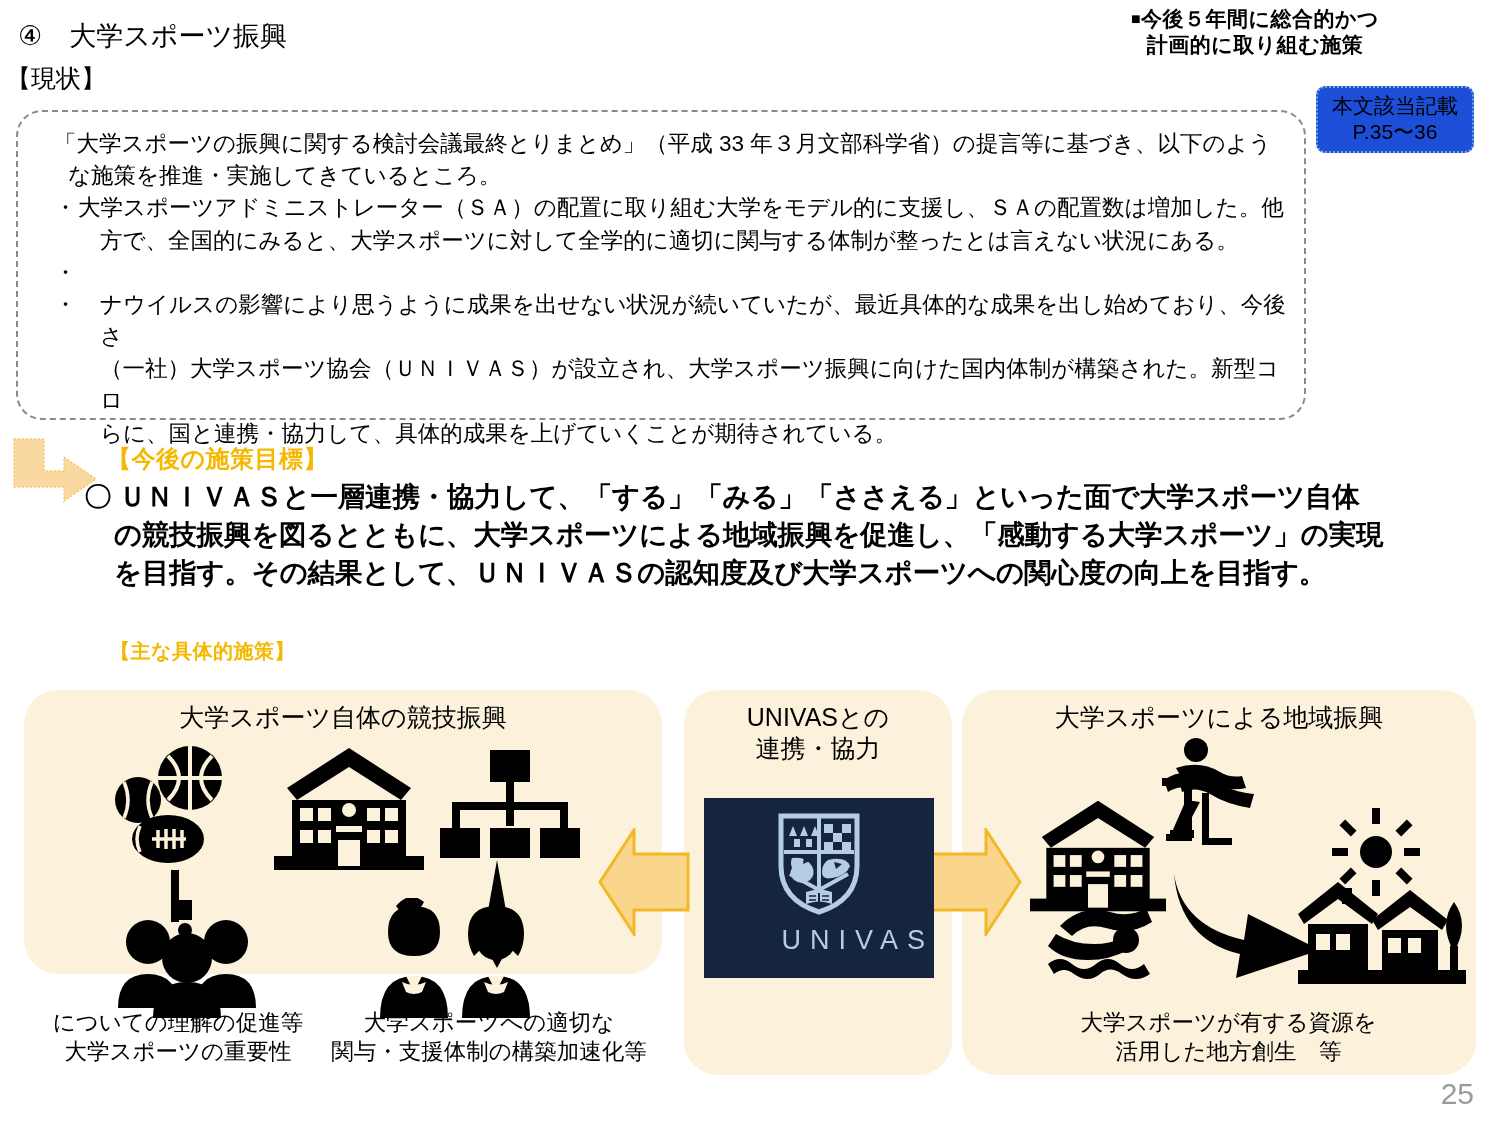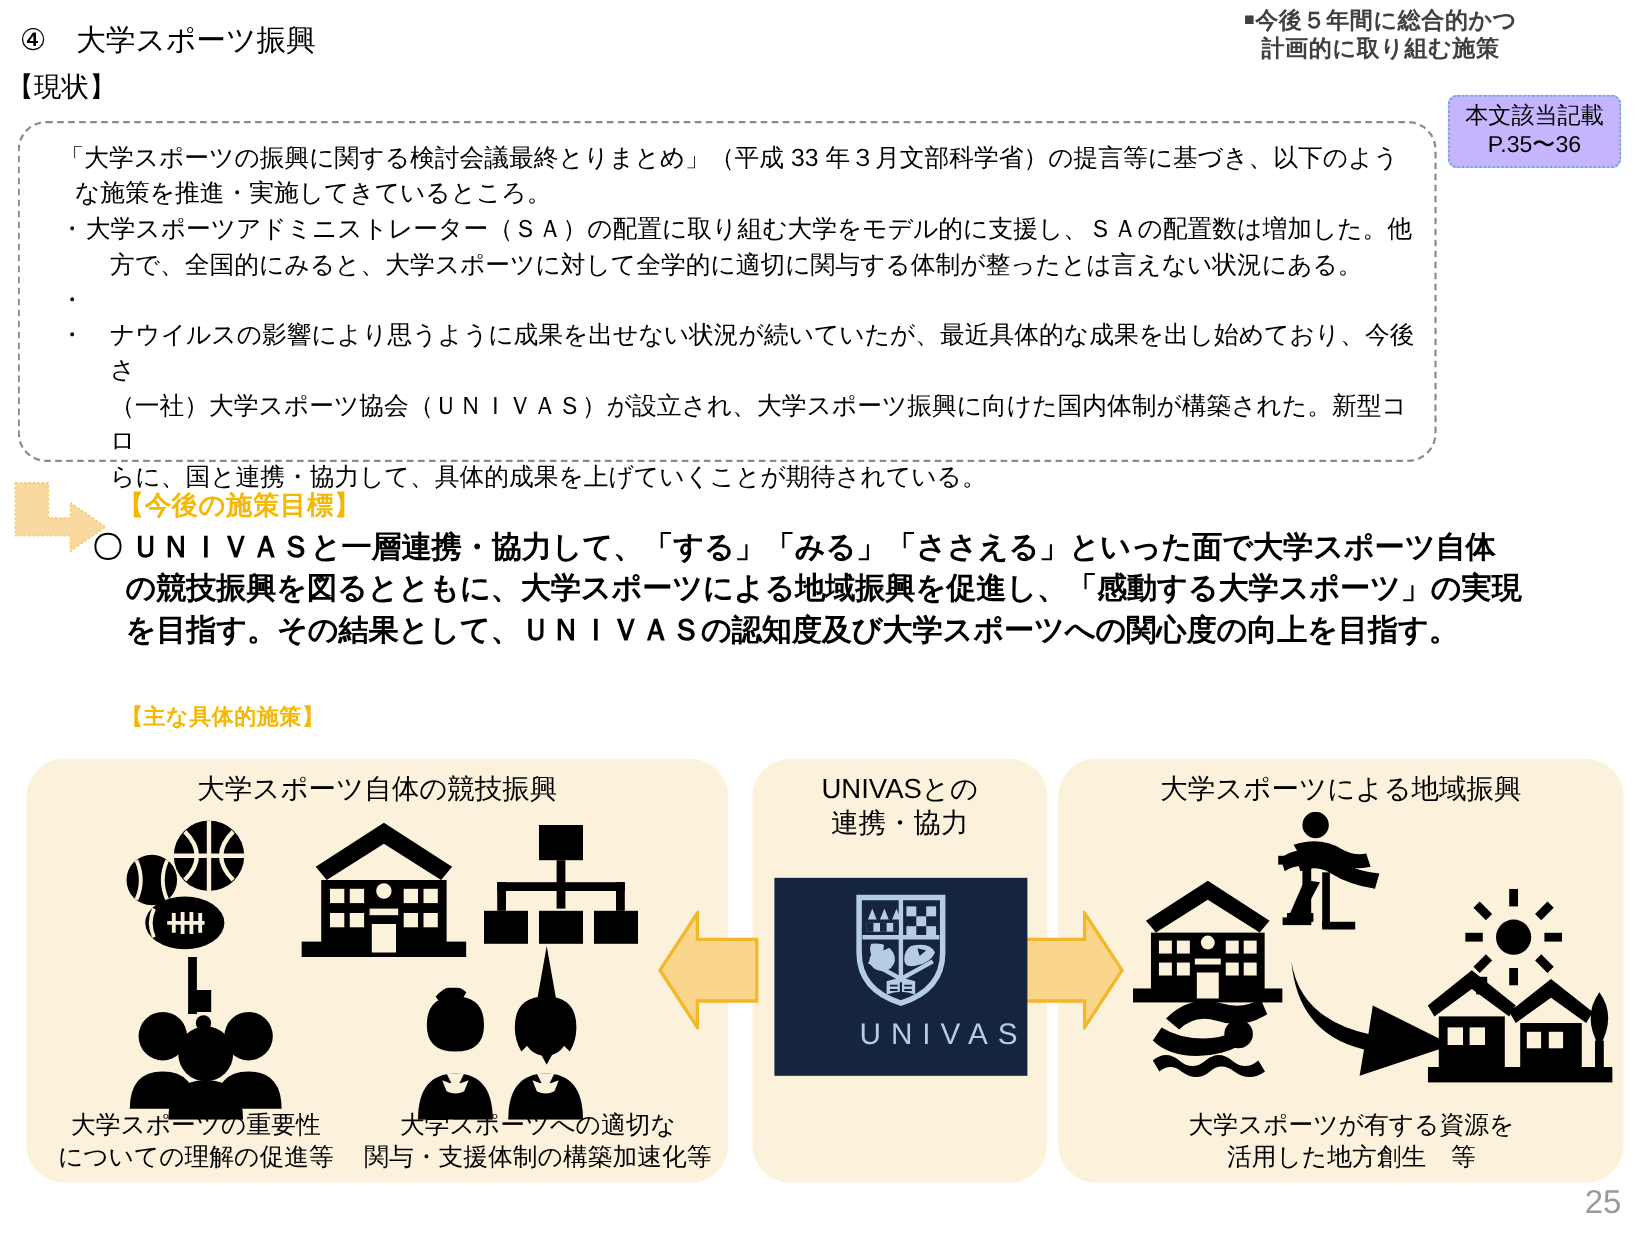--- a/index.html
+++ b/index.html
@@ -19,21 +19,21 @@
   
   #header-banner {
     position: absolute;
     top: 6px;
     right: 30px;
     width: 430px;
     text-align: center;
     font-size: 21px;
     font-weight: bold;
     line-height: 1.22;
-    color: #404040;
+    color: #000000;
     letter-spacing: 0.5px;
   }
   #header-banner .sq {
     font-size: 16px;
     vertical-align: 2px;
   }
 
   
   #page-title {
     position: absolute;
@@ -55,21 +55,21 @@
     position: absolute;
     right: 26px;
     top: 86px;
     width: 150px;
     border: 2px dotted #6fa8dc;
     border-radius: 9px;
     padding: 5px 2px 7px;
     text-align: center;
     font-size: 21px;
     line-height: 1.22;
-    background: #c4b5fd;
+    background: #1d4ed8;
   }
 
   
   #status-box {
     position: absolute;
     left: 16px;
     top: 110px;
     width: 1290px;
     height: 310px;
     border: 2px dashed #8a8a8a;
@@ -153,21 +153,21 @@
     top: 690px;
     width: 1500px;
     height: 395px;
   }
   .panel {
     position: absolute;
     background: #fcf2dc;
     border-radius: 34px;
     box-sizing: border-box;
   }
-  #panel-left  { left: 24px;   top: 0;   width: 638px; height: 385px; }
+  #panel-left  { left: 24px;   top: 0;   width: 638px; height: 284px; }
   #panel-mid   { left: 684px;  top: 0;   width: 268px; height: 385px; background: #fcf2dc; }
   #panel-right { left: 962px;  top: 0;   width: 514px; height: 385px; }
 
   .panel-title {
     position: absolute;
     left: 0; right: 0;
     top: 12px;
     text-align: center;
     font-size: 25px;
     line-height: 1.24;
@@ -380,22 +380,22 @@
 
         <path d="M102 36 q0-28 28-28 q28 0 28 28 q0 12 -6 22 l-8-8 q2-10 -14-10 q-16 0-14 10 l-8 8 q-6-10-6-22 z"></path>
         <circle cx="130" cy="42" r="20"></circle>
         <path d="M96 120 q0-42 34-42 q34 0 34 42 z"></path>
         <path d="M122 78 l8 16 l8-16 z" fill="#fcf2dc"></path>
         <path d="M118 84 q12 6 24 0 l-4 10 q-8 4 -16 0 z" fill="#fcf2dc"></path>
       </g>
     </svg>
 
     <div class="caption" style="left:4px; top:318px; width:300px;">
+      <span class="cl">についての理解の促進等</span>
       <span class="cl">大学スポーツの重要性</span>
-      <span class="cl">についての理解の促進等</span>
     </div>
     <div class="caption" style="left:300px; top:318px; width:330px;">
       <span class="cl">大学スポーツへの適切な</span>
       <span class="cl">関与・支援体制の構築加速化等</span>
     </div>
   </div>
 
   <div class="panel" id="panel-mid">
     <div class="panel-title">
       <span>UNIVASとの</span><br>

